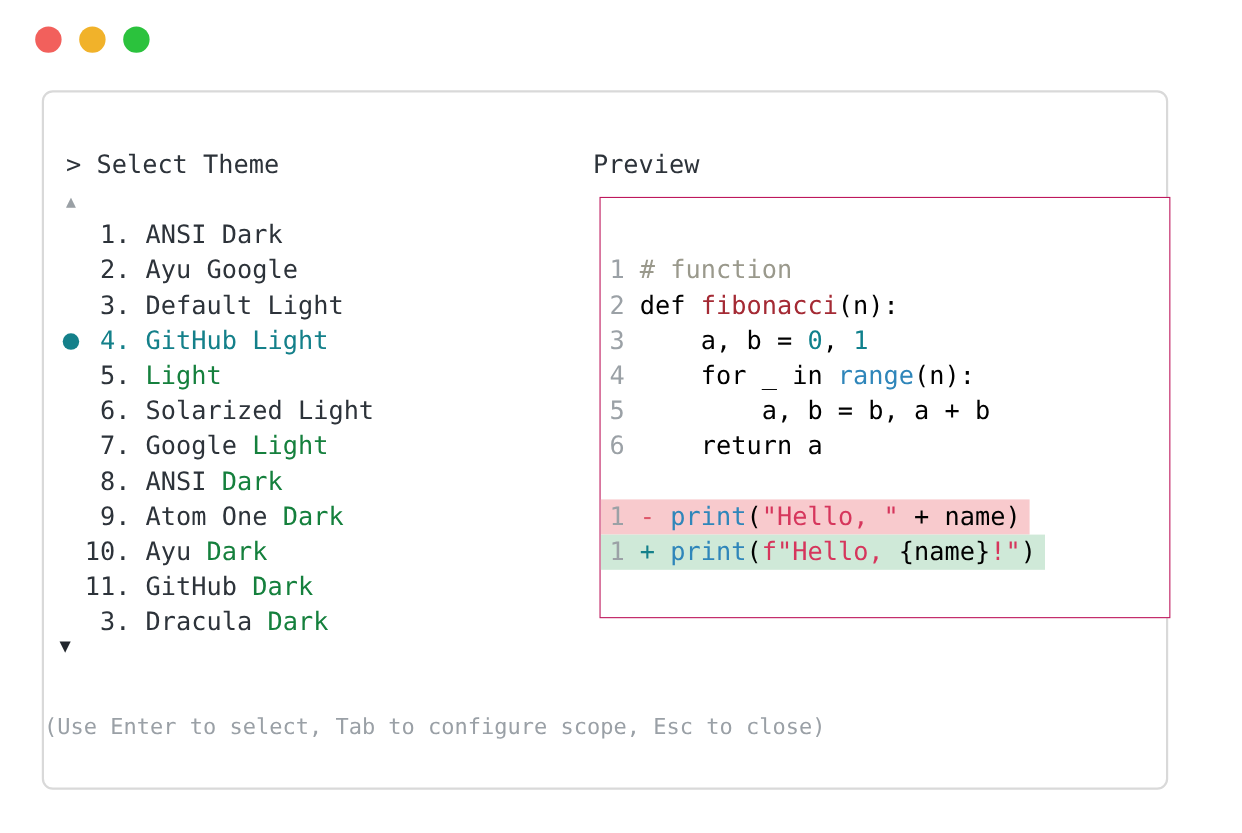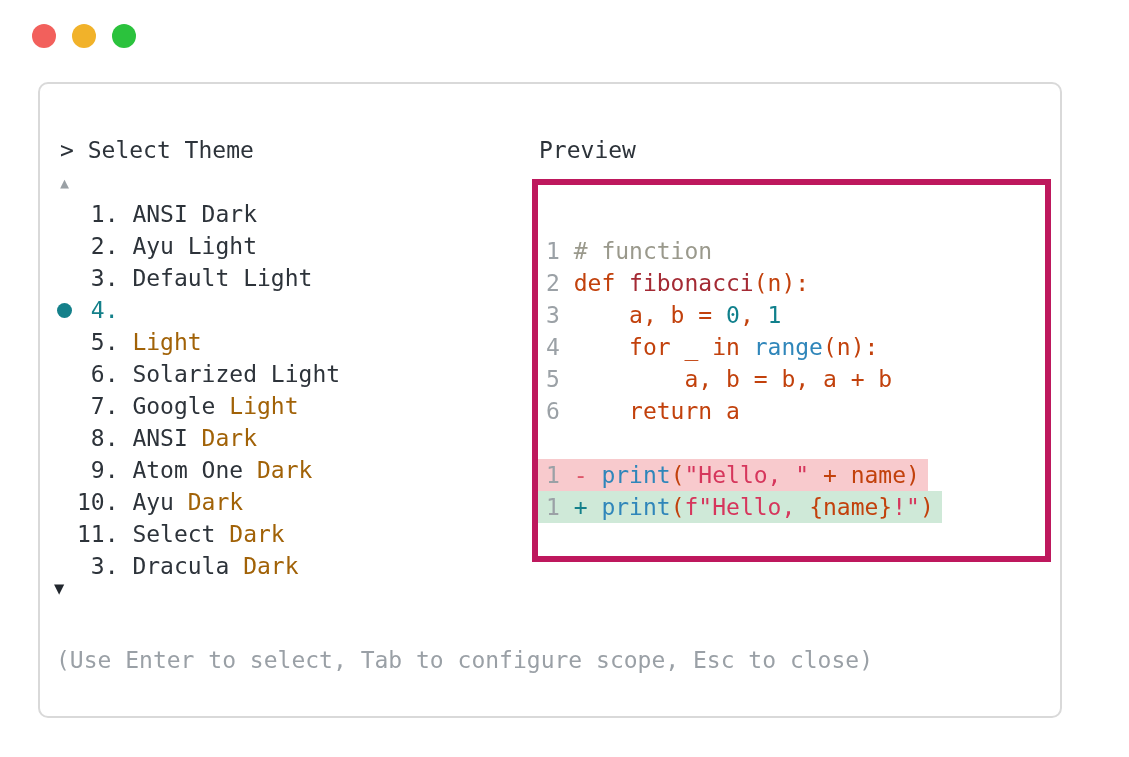--- a/index.html
+++ b/index.html
@@ -29,38 +29,38 @@
   .arrow.up{left:20px;top:88px;font-size:15px;line-height:22px;color:#9aa0a5;cursor:pointer;}
   .arrow.down{left:14px;top:492px;font-size:17px;line-height:24px;color:#22272e;cursor:pointer;}
 
   
   .theme-list{position:absolute;left:12px;top:114px;}
   .theme-row{display:flex;align-items:center;height:32px;font-size:23px;line-height:32px;color:#2d333a;white-space:pre;cursor:pointer;}
   .theme-row .marker{width:25px;height:32px;display:flex;align-items:center;justify-content:center;flex:0 0 25px;}
   .theme-row .marker .dot{width:15px;height:15px;border-radius:50%;background:#14808a;}
   .theme-row .tnum{display:inline-block;width:3ch;text-align:right;}
   .theme-row .tname{margin-left:1ch;}
-  .theme-row .dim{margin-left:1ch;color:#a16207;}
+  .theme-row .dim{margin-left:1ch;color:#15803d;}
   .theme-row.selected .tnum,
   .theme-row.selected .tname{color:#14808a;}
 
-  .hint{position:absolute;left:16px;top:560px;font-size:23px;line-height:32px;color:#9aa0a6;white-space:pre;}
+  .hint{position:absolute;left:0;top:560px;font-size:20px;line-height:32px;color:#9aa0a6;white-space:pre;}
 
   
   .preview-box{
-    position:absolute;left:492px;top:95px;width:519px;height:383px;
-    border:6px solid #be185d;background:#ffffff;box-sizing:border-box;overflow:hidden;
+    position:absolute;left:505px;top:95px;width:519px;height:383px;
+    border:1px solid #be185d;background:#ffffff;box-sizing:border-box;overflow:hidden;
   }
   .code{padding-top:50px;}
   .code-line{height:32px;line-height:32px;font-size:23px;white-space:pre;width:fit-content;padding:0 8px;color:#2d333a;}
   .code-line .lineno{display:inline-block;width:1ch;margin-right:1ch;color:#9ba1a6;}
   .code-line.del{background:#f8cacd;}
   .code-line.add{background:#cfe9d8;}
 
-  .tk-fg{color:#c2410c;}
+  .tk-fg{color:#000000;}
   .tk-comment{color:#9a998c;}
   .tk-red{color:#a42a34;}
   .tk-num{color:#10808c;}
   .tk-blue{color:#2f86ba;}
   .tk-str{color:#d6365c;}
   .tk-delmark{color:#de5669;}
   .tk-addmark{color:#14808a;}
 </style>
 </head>
 <body>
@@ -72,30 +72,30 @@
 </div>
 
 <div class="panel">
   <div class="mono prompt">&gt; Select Theme</div>
   <div class="mono preview-label">Preview</div>
 
   <div class="arrow up">▲</div>
 
   <div class="theme-list" id="theme-list">
       <div class="theme-row"><span class="marker"></span><span class="tnum">1.</span><span class="tname">ANSI Dark</span></div>
-      <div class="theme-row"><span class="marker"></span><span class="tnum">2.</span><span class="tname">Ayu Light</span></div>
+      <div class="theme-row"><span class="marker"></span><span class="tnum">2.</span><span class="tname">Ayu Google</span></div>
       <div class="theme-row"><span class="marker"></span><span class="tnum">3.</span><span class="tname">Default Light</span></div>
-      <div class="theme-row selected"><span class="marker"><span class="dot"></span></span><span class="tnum">4.</span></div>
+      <div class="theme-row selected"><span class="marker"><span class="dot"></span></span><span class="tnum">4.</span><span class="tname">GitHub Light</span></div>
       <div class="theme-row"><span class="marker"></span><span class="tnum">5.</span><span class="dim">Light</span></div>
       <div class="theme-row"><span class="marker"></span><span class="tnum">6.</span><span class="tname">Solarized Light</span></div>
       <div class="theme-row"><span class="marker"></span><span class="tnum">7.</span><span class="tname">Google</span><span class="dim">Light</span></div>
       <div class="theme-row"><span class="marker"></span><span class="tnum">8.</span><span class="tname">ANSI</span><span class="dim">Dark</span></div>
       <div class="theme-row"><span class="marker"></span><span class="tnum">9.</span><span class="tname">Atom One</span><span class="dim">Dark</span></div>
       <div class="theme-row"><span class="marker"></span><span class="tnum">10.</span><span class="tname">Ayu</span><span class="dim">Dark</span></div>
-      <div class="theme-row"><span class="marker"></span><span class="tnum">11.</span><span class="tname">Select</span><span class="dim">Dark</span></div>
+      <div class="theme-row"><span class="marker"></span><span class="tnum">11.</span><span class="tname">GitHub</span><span class="dim">Dark</span></div>
       <div class="theme-row"><span class="marker"></span><span class="tnum">3.</span><span class="tname">Dracula</span><span class="dim">Dark</span></div>
     </div>
 
   <div class="arrow down">▼</div>
 
   <div class="hint">(Use Enter to select, Tab to configure scope, Esc to close)</div>
 
   <div class="preview-box">
     <div class="code" id="code-block">
         <div class="code-line"><span class="lineno">1</span><span class="tk-comment"># function</span></div>

